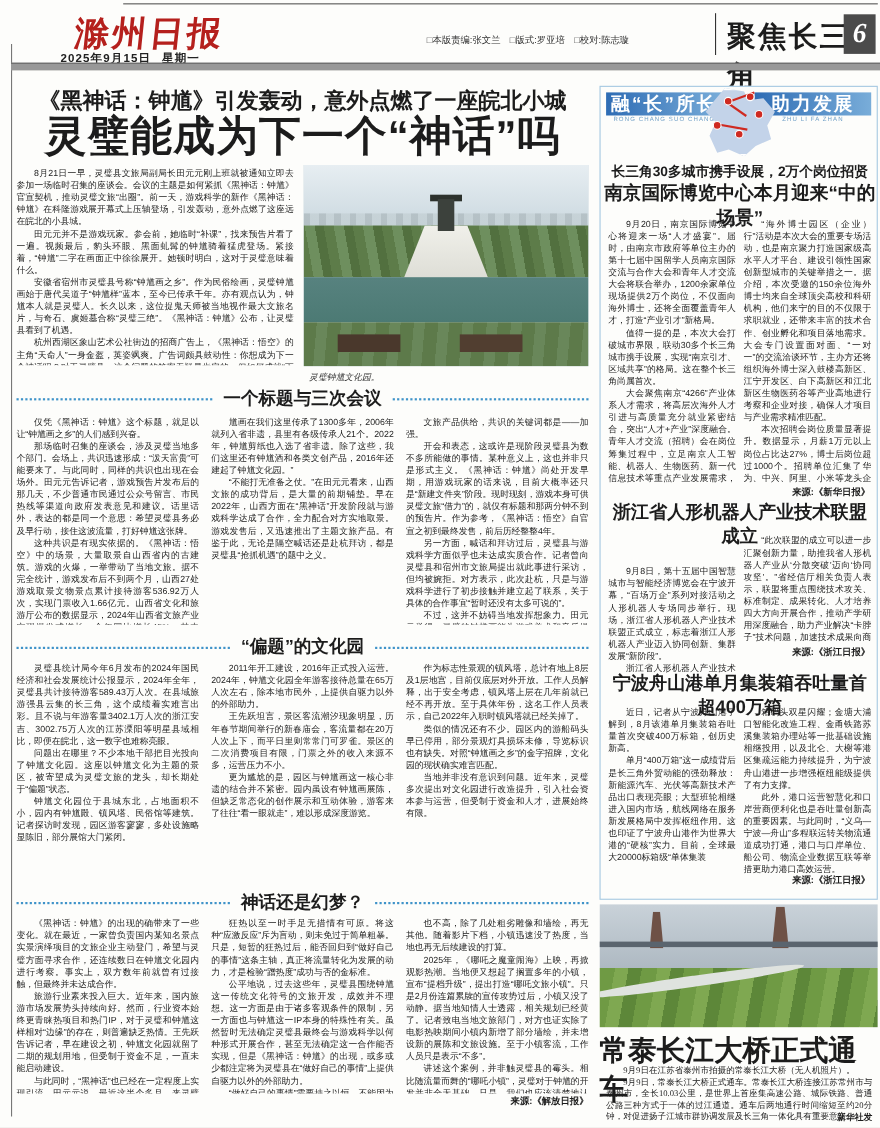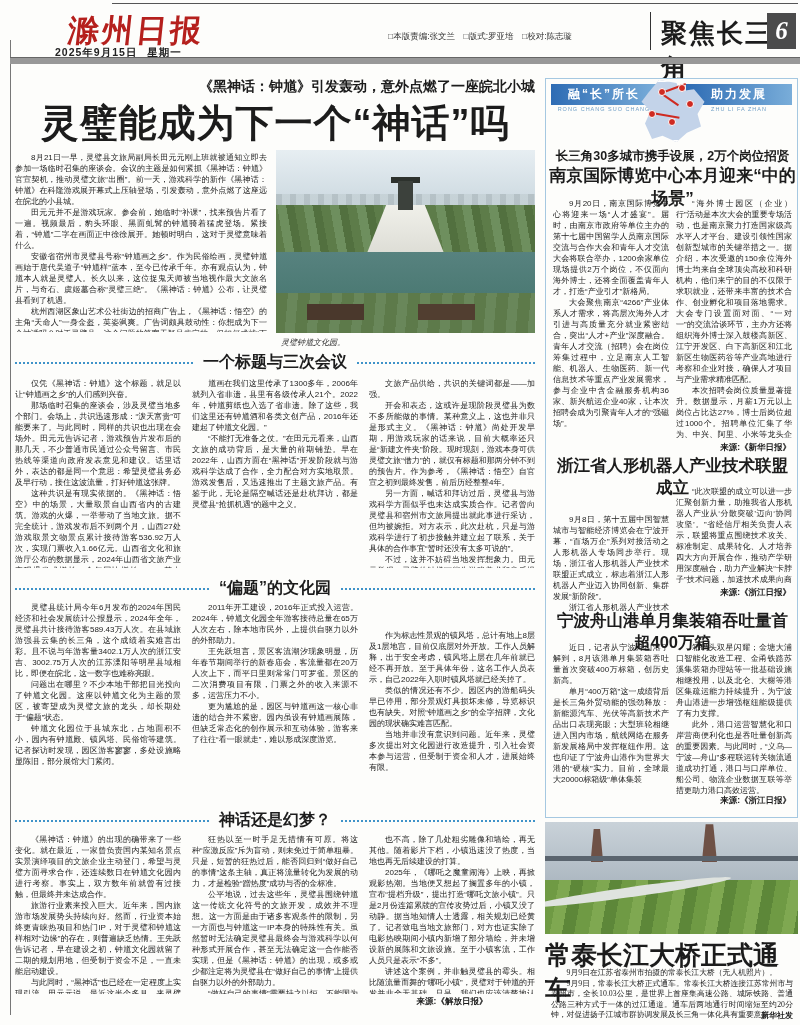--- a/index.html
+++ b/index.html
@@ -13,21 +13,21 @@
             font-size:31px;font-weight:bold;color:#b5201d;letter-spacing:3px;transform:skewX(-6deg);}
   .dateline{left:55px;top:46px;font-size:10.5px;font-weight:bold;color:#222;letter-spacing:1px;}
   .editors{left:388px;top:31px;font-size:8.5px;color:#333;}
   .head-vline{left:650px;top:12px;width:1px;height:38px;background:#333;}
   .section-name{left:661px;top:16px;font-size:26px;font-weight:bold;letter-spacing:2px;}
   .pagenum{left:767px;top:13px;width:29px;height:36px;background:#4b4b4b;color:#fff;
            font-family:"Liberation Serif",serif;font-style:italic;font-size:25px;font-weight:bold;
            display:flex;align-items:center;justify-content:center;}
   .graybar{left:10px;top:57px;width:790px;height:6px;background:#989898;border-top:1px solid #666;}
   
-  .kicker{left:15px;top:78px;width:520px;text-align:right;font-size:14px;font-weight:bold;}
+  .kicker{left:15px;top:78px;width:520px;text-align:center;font-size:20px;font-weight:bold;}
   .headline{left:15px;top:98px;width:520px;text-align:center;font-size:38px;font-weight:bold;letter-spacing:1px;}
   .col{font-size:8px;line-height:11px;text-align:justify;overflow:hidden;}
   .col p{margin:0;text-indent:2em;}
   .intro{left:15px;top:152px;width:252px;height:180px;}
   .photo{left:276px;top:150px;width:259px;height:183px;overflow:hidden;background:#cfdce4;}
   .photo .sky{position:absolute;left:0;top:0;width:100%;height:30%;background:linear-gradient(#e7eef2,#ccd9e0);}
   .photo .skyline{position:absolute;left:0;top:24%;width:100%;height:6%;
        background:repeating-linear-gradient(90deg,#aab6ba 0 6px,#c2ced2 6px 14px);opacity:.7;}
   .photo .trees{position:absolute;left:0;top:30%;width:100%;height:26%;
        background:repeating-linear-gradient(80deg,#5d7c49 0 9px,#6e8f5e 9px 18px,#52703f 18px 26px);}
@@ -41,21 +41,21 @@
   .photo .roof1{position:absolute;left:12%;top:84%;width:22%;height:9%;background:#4a382c;}
   .photo .roof2{position:absolute;left:55%;top:84%;width:22%;height:9%;background:#513e30;}
   .photo-caption{left:281px;top:337px;font-size:8px;font-style:italic;color:#333;}
   .sec-head{left:15px;width:520px;display:flex;align-items:center;gap:10px;}
   .sec-head .dots{flex:1;border-top:2px dotted #3f93c9;height:0;}
   .sec-head .t{font-size:16px;font-weight:bold;white-space:nowrap;}
   .src{font-size:8.5px;font-weight:bold;text-align:right;}
   
   .railbox{left:545px;top:78px;width:253px;height:740px;border:1px solid #a5c8e1;background:#fdfdfb;box-sizing:border-box;}
   .banner-bar{height:21px;background:linear-gradient(90deg,#2e6cb4,#79add9);color:#fff;
-      font-size:12px;font-weight:bold;display:flex;align-items:center;justify-content:center;letter-spacing:2px;}
+      font-size:17px;font-weight:bold;display:flex;align-items:center;justify-content:center;letter-spacing:2px;}
   .banner-py{font-size:5.5px;color:#6f9fc6;text-align:center;letter-spacing:1px;margin-top:1px;}
   .banner-left{left:551px;top:84px;width:106px;}
   .banner-right{left:686px;top:84px;width:106px;}
   .map{left:638px;top:80px;width:66px;height:58px;background:#c3d3e9;border:2px solid #fff;
        box-shadow:0 1px 3px rgba(0,0,0,.25);
        clip-path:polygon(30% 0,55% 5%,60% 18%,80% 15%,95% 35%,85% 55%,90% 75%,70% 85%,55% 100%,35% 90%,20% 95%,10% 70%,18% 50%,5% 35%,15% 20%);}
   .dot{position:absolute;width:6px;height:6px;border-radius:50%;background:#cf2a21;border:1px solid #fff;}
   .redline{position:absolute;height:1.5px;background:#cf2a21;transform-origin:0 0;}
   .rail-kicker{left:553px;top:148px;width:239px;text-align:center;font-size:12.5px;font-weight:bold;}
   .rail-headline{left:549px;top:164px;width:247px;text-align:center;font-size:17px;font-weight:bold;}
@@ -151,21 +151,21 @@
   <div class="abs col" style="left:15px;top:602px;width:166px;height:198px;">
       <p>灵璧县统计局今年6月发布的2024年国民经济和社会发展统计公报显示，2024年全年，灵璧县共计接待游客589.43万人次。在县域旅游强县云集的长三角，这个成绩着实难言出彩。且不说与年游客量3402.1万人次的浙江安吉、3002.75万人次的江苏溧阳等明星县域相比，即便在皖北，这一数字也难称亮眼。</p>
       <p>问题出在哪里？不少本地干部把目光投向了钟馗文化园。这座以钟馗文化为主题的景区，被寄望成为灵璧文旅的龙头，却长期处于“偏题”状态。</p>
       <p>钟馗文化园位于县城东北，占地面积不小，园内有钟馗殿、镇风塔、民俗馆等建筑。记者探访时发现，园区游客寥寥，多处设施略显陈旧，部分展馆大门紧闭。</p>
     </div>
   <div class="abs col" style="left:192px;top:602px;width:166px;height:198px;">
       <p>2011年开工建设，2016年正式投入运营。2024年，钟馗文化园全年游客接待总量在65万人次左右，除本地市民外，上提供自驱力以外的外部助力。</p>
       <p>王先跃坦言，景区客流潮汐现象明显，历年春节期间举行的新春庙会，客流量都在20万人次上下，而平日里则常常门可罗雀。景区的二次消费项目有限，门票之外的收入来源不多，运营压力不小。</p>
       <p>更为尴尬的是，园区与钟馗画这一核心非遗的结合并不紧密。园内虽设有钟馗画展陈，但缺乏常态化的创作展示和互动体验，游客来了往往“看一眼就走”，难以形成深度游览。</p>
     </div>
-  <div class="abs col" style="left:369px;top:602px;width:166px;height:198px;margin-top:28px;">
+  <div class="abs col" style="left:369px;top:602px;width:166px;height:198px;">
       <p>作为标志性景观的镇风塔，总计有地上8层及1层地宫，目前仅底层对外开放。工作人员解释，出于安全考虑，镇风塔上层在几年前就已经不再开放。至于具体年份，这名工作人员表示，自己2022年入职时镇风塔就已经关掉了。</p>
       <p>类似的情况还有不少。园区内的游船码头早已停用，部分景观灯具损坏未修，导览标识也有缺失。对照“钟馗画之乡”的金字招牌，文化园的现状确实难言匹配。</p>
       <p>当地并非没有意识到问题。近年来，灵璧多次提出对文化园进行改造提升，引入社会资本参与运营，但受制于资金和人才，进展始终有限。</p>
     </div>
 
   <div class="abs sec-head" style="top:810px;">
     <span class="dots"></span>
     <span class="t">神话还是幻梦？</span>
     <span class="dots"></span>
   </div>
@@ -177,21 +177,21 @@
   <div class="abs col" style="left:192px;top:834px;width:166px;height:160px;">
       <p>狂热以至一时手足无措情有可原。将这种“应激反应”斥为盲动，则未免过于简单粗暴。只是，短暂的狂热过后，能否回归到“做好自己的事情”这条主轴，真正将流量转化为发展的动力，才是检验“蹭热度”成功与否的金标准。</p>
       <p>公平地说，过去这些年，灵璧县围绕钟馗这一传统文化符号的文旅开发，成效并不理想。这一方面是由于诸多客观条件的限制，另一方面也与钟馗这一IP本身的特殊性有关。虽然暂时无法确定灵璧县最终会与游戏科学以何种形式开展合作，甚至无法确定这一合作能否实现，但是《黑神话：钟馗》的出现，或多或少都注定将为灵璧县在“做好自己的事情”上提供自驱力以外的外部助力。</p>
       <p>“做好自己的事情”需要持之以恒，不能因为流量到来便一时兴起大干快上，流量消退就偃旗息鼓、毫无章法。这样的反面教材就在眼前。</p>
     </div>
   <div class="abs col" style="left:369px;top:834px;width:166px;height:160px;">
       <p>也不高，除了几处粗劣雕像和墙绘，再无其他。随着影片下档，小镇迅速没了热度，当地也再无后续建设的打算。</p>
       <p>2025年，《哪吒之魔童闹海》上映，再掀观影热潮。当地便又想起了搁置多年的小镇，宣布“提档升级”，提出打造“哪吒文旅小镇”。只是2月份连篇累牍的宣传攻势过后，小镇又没了动静。据当地知情人士透露，相关规划已经黄了。记者致电当地文旅部门，对方也证实除了电影热映期间小镇内新增了部分墙绘，并未增设新的展陈和文旅设施。至于小镇客流，工作人员只是表示“不多”。</p>
       <p>讲述这个案例，并非触灵璧县的霉头。相比随流量而舞的“哪吒小镇”，灵璧对于钟馗的开发并非全无基础。只是，我们也应该清楚地认识到，相较作为明确取景地的山西古建之于《黑神话：悟空》，无论是灵璧的钟馗画还是文化园，与《黑神话：钟馗》的关联很可能并不那么直接，客流转化的难度也势必高于山西同行。</p>
     </div>
-  <div class="abs src" style="left:369px;top:996px;width:166px;text-align:center;">来源:《解放日报》</div>
+  <div class="abs src" style="left:369px;top:996px;width:166px;">来源:《解放日报》</div>
 
   <div class="abs railbox"></div>
 
   <div class="abs banner-left">
     <div class="banner-bar">融“长”所长</div>
     <div class="banner-py">RONG CHANG SUO CHANG</div>
   </div>
   <div class="abs banner-right">
     <div class="banner-bar">助力发展</div>
     <div class="banner-py">ZHU LI FA ZHAN</div>
@@ -203,20 +203,21 @@
   <div class="abs dot" style="left:658px;top:88px;"></div>
   <div class="abs dot" style="left:678px;top:84px;"></div>
   <div class="abs dot" style="left:686px;top:100px;"></div>
   <div class="abs dot" style="left:648px;top:110px;"></div>
   <div class="abs dot" style="left:668px;top:118px;"></div>
 
   <div class="abs rail-kicker">长三角30多城市携手设展，2万个岗位招贤</div>
   <div class="abs rail-headline">南京国际博览中心本月迎来“中的场景”</div>
   <div class="abs railcol" style="left:553px;top:198px;height:243px;">
       <p>9月20日，南京国际博览中心将迎来一场“人才盛宴”。届时，由南京市政府等单位主办的第十七届中国留学人员南京国际交流与合作大会和青年人才交流大会将联合举办，1200余家单位现场提供2万个岗位，不仅面向海外博士，还将全面覆盖青年人才，打造“产业引才”新格局。</p>
+      <p>值得一提的是，本次大会打破城市界限，联动30多个长三角城市携手设展，实现“南京引才、区域共享”的格局。这在整个长三角尚属首次。</p>
       <p>大会聚焦南京“4266”产业体系人才需求，将高层次海外人才引进与高质量充分就业紧密结合，突出“人才+产业”深度融合。青年人才交流（招聘）会在岗位筹集过程中，立足南京人工智能、机器人、生物医药、新一代信息技术等重点产业发展需求，参与企业中含金融服务机构36家、新兴航运企业40家，让本次招聘会成为引聚青年人才的“强磁场”。</p>
     </div>
   <div class="abs railcol" style="left:676px;top:198px;height:243px;">
       <p>“海外博士园区（企业）行”活动是本次大会的重要专场活动，也是南京聚力打造国家级高水平人才平台、建设引领性国家创新型城市的关键举措之一。据介绍，本次受邀的150余位海外博士均来自全球顶尖高校和科研机构，他们来宁的目的不仅限于求职就业，还带来丰富的技术合作、创业孵化和项目落地需求。大会专门设置面对面、“一对一”的交流洽谈环节，主办方还将组织海外博士深入鼓楼高新区、江宁开发区、白下高新区和江北新区生物医药谷等产业高地进行考察和企业对接，确保人才项目与产业需求精准匹配。</p>
       <p>本次招聘会岗位质量显著提升。数据显示，月薪1万元以上岗位占比达27%，博士后岗位超过1000个。招聘单位汇集了华为、中兴、阿里、小米等龙头企业，中电五十五所、紫金山实验室等百家博站单位。岗位覆盖制造、金融、电力、交通运输、信息技术等多个领域，为不同专业背景的人才提供丰富选择。江苏远洋、华江海运等40家航运企业也将集体亮相，释放出传统行业转型升级的人才需求信号。</p>
     </div>
   <div class="abs src" style="left:676px;top:442px;width:115px;">来源:《新华日报》</div>
 
   <div class="abs rail-headline2" style="top:455px;">浙江省人形机器人产业技术联盟成立</div>
   <div class="abs railcol" style="left:553px;top:514px;height:100px;">

